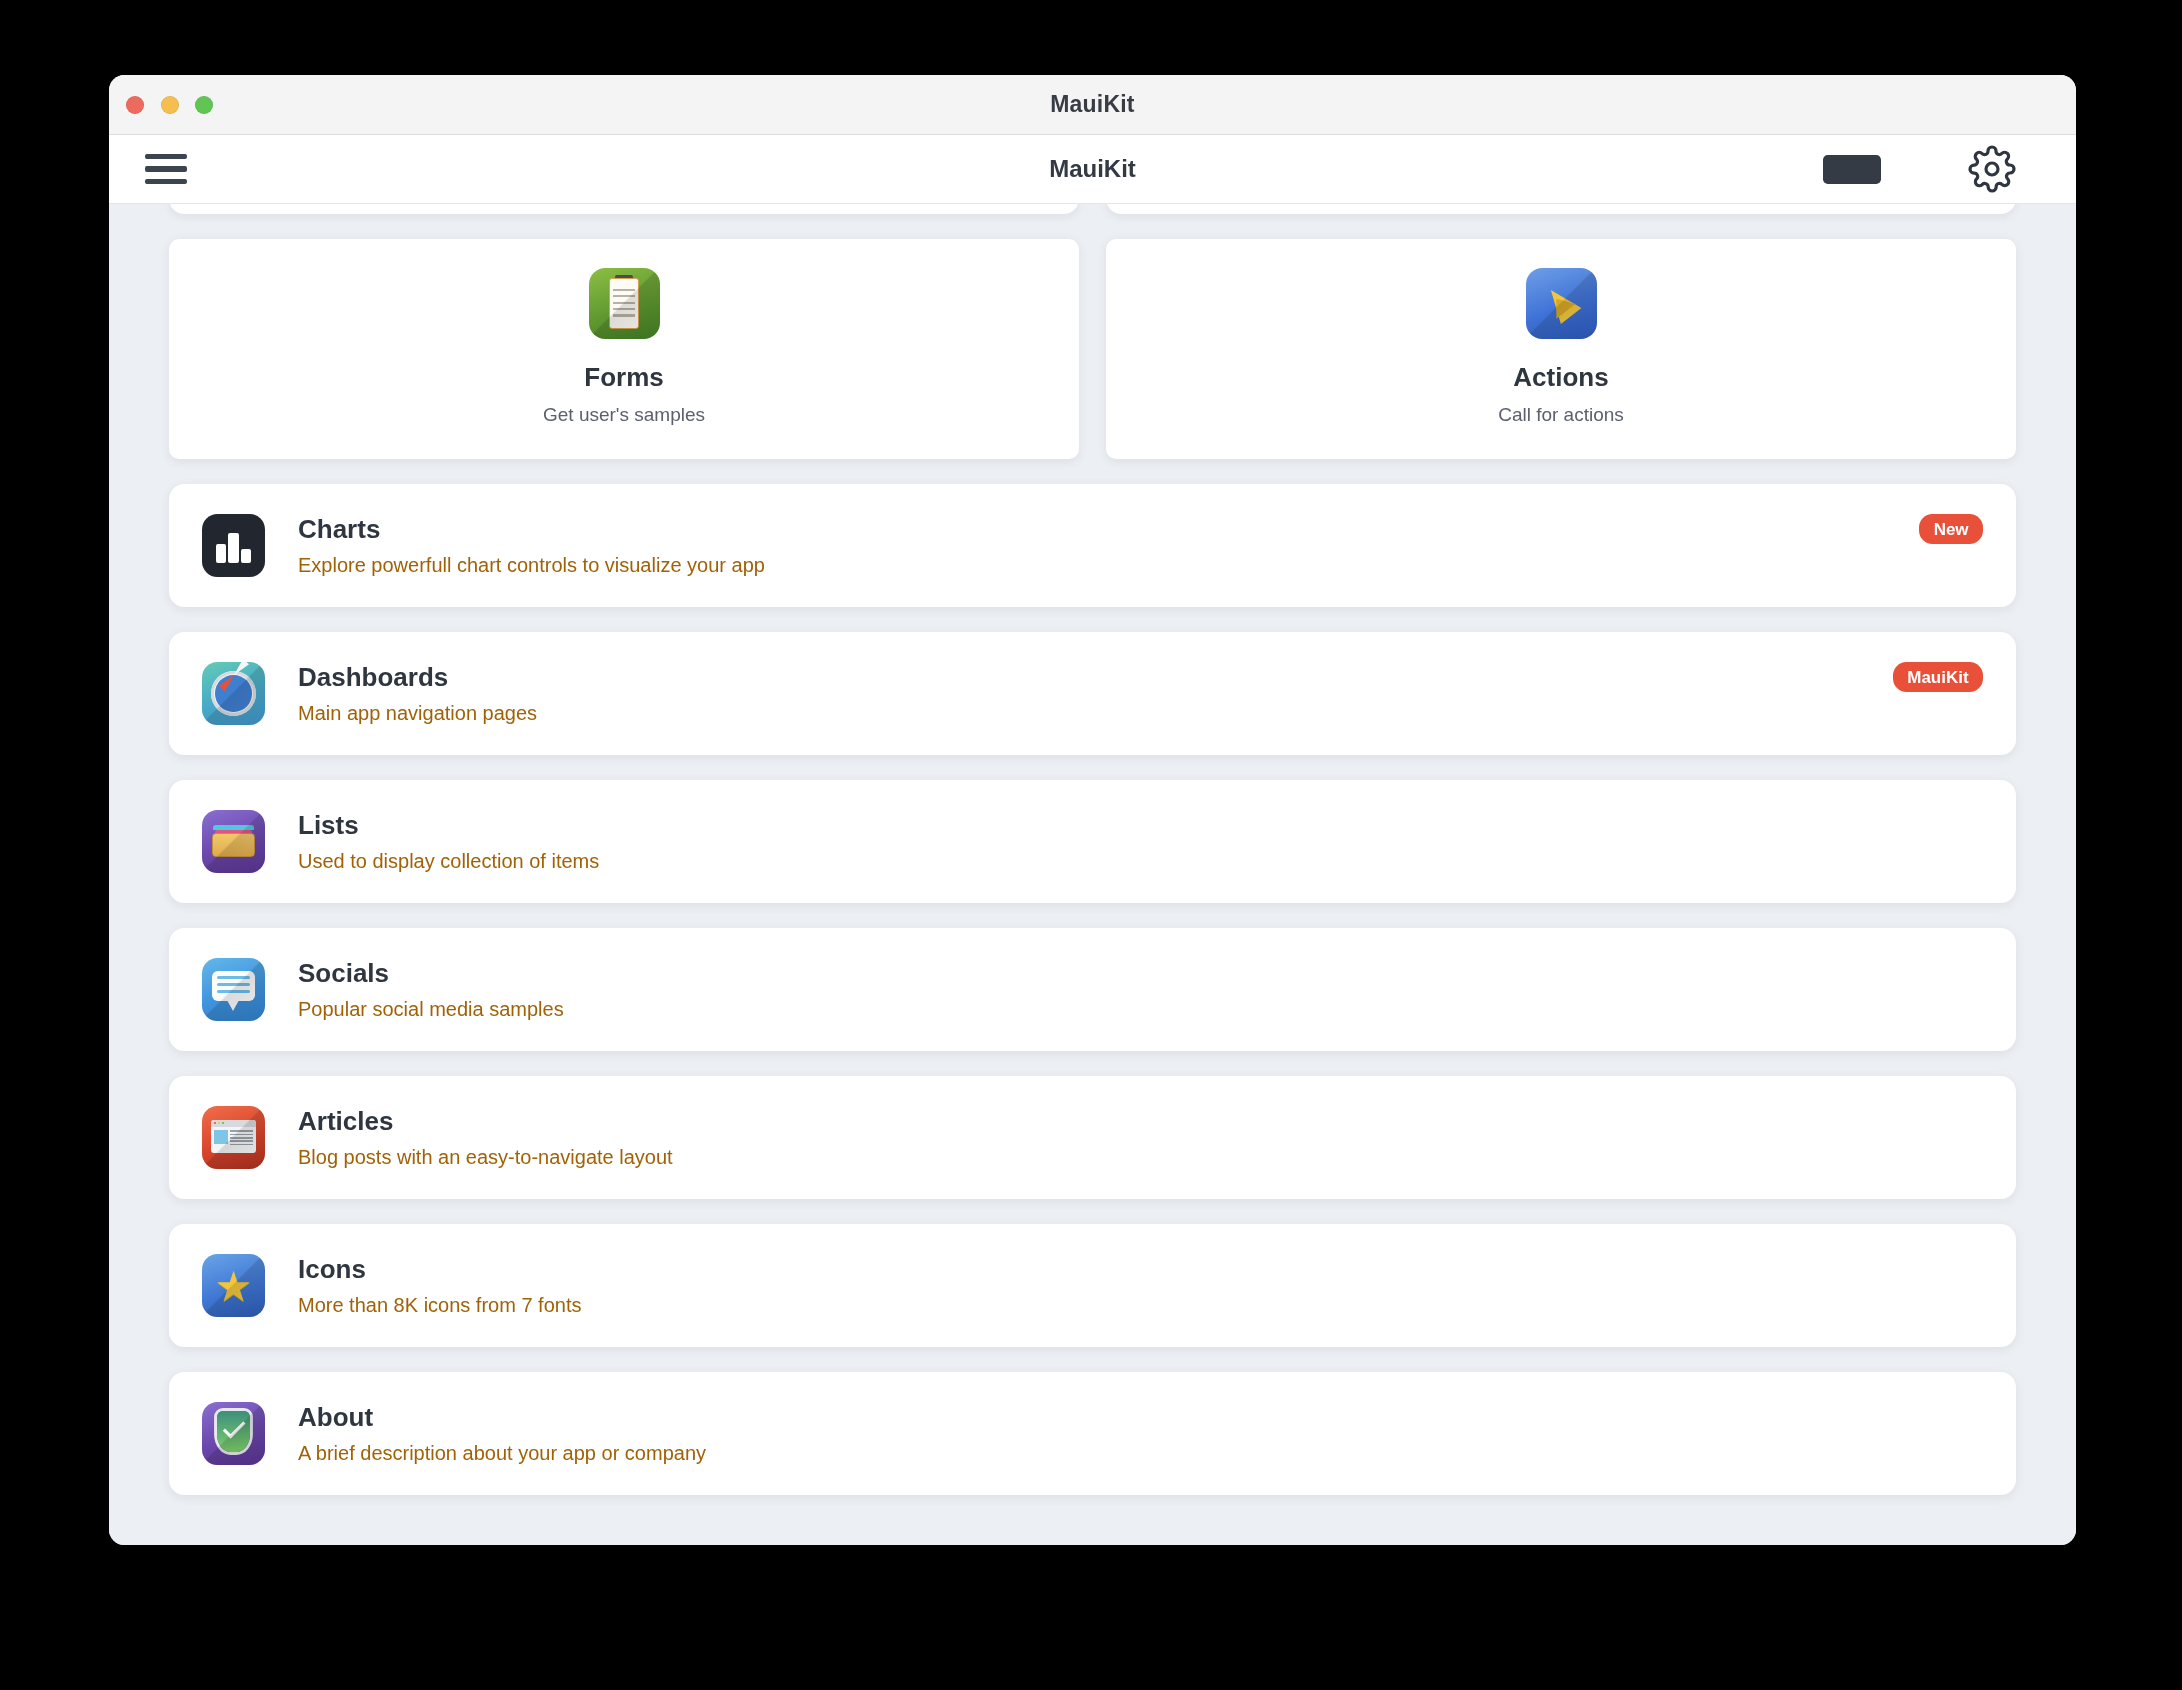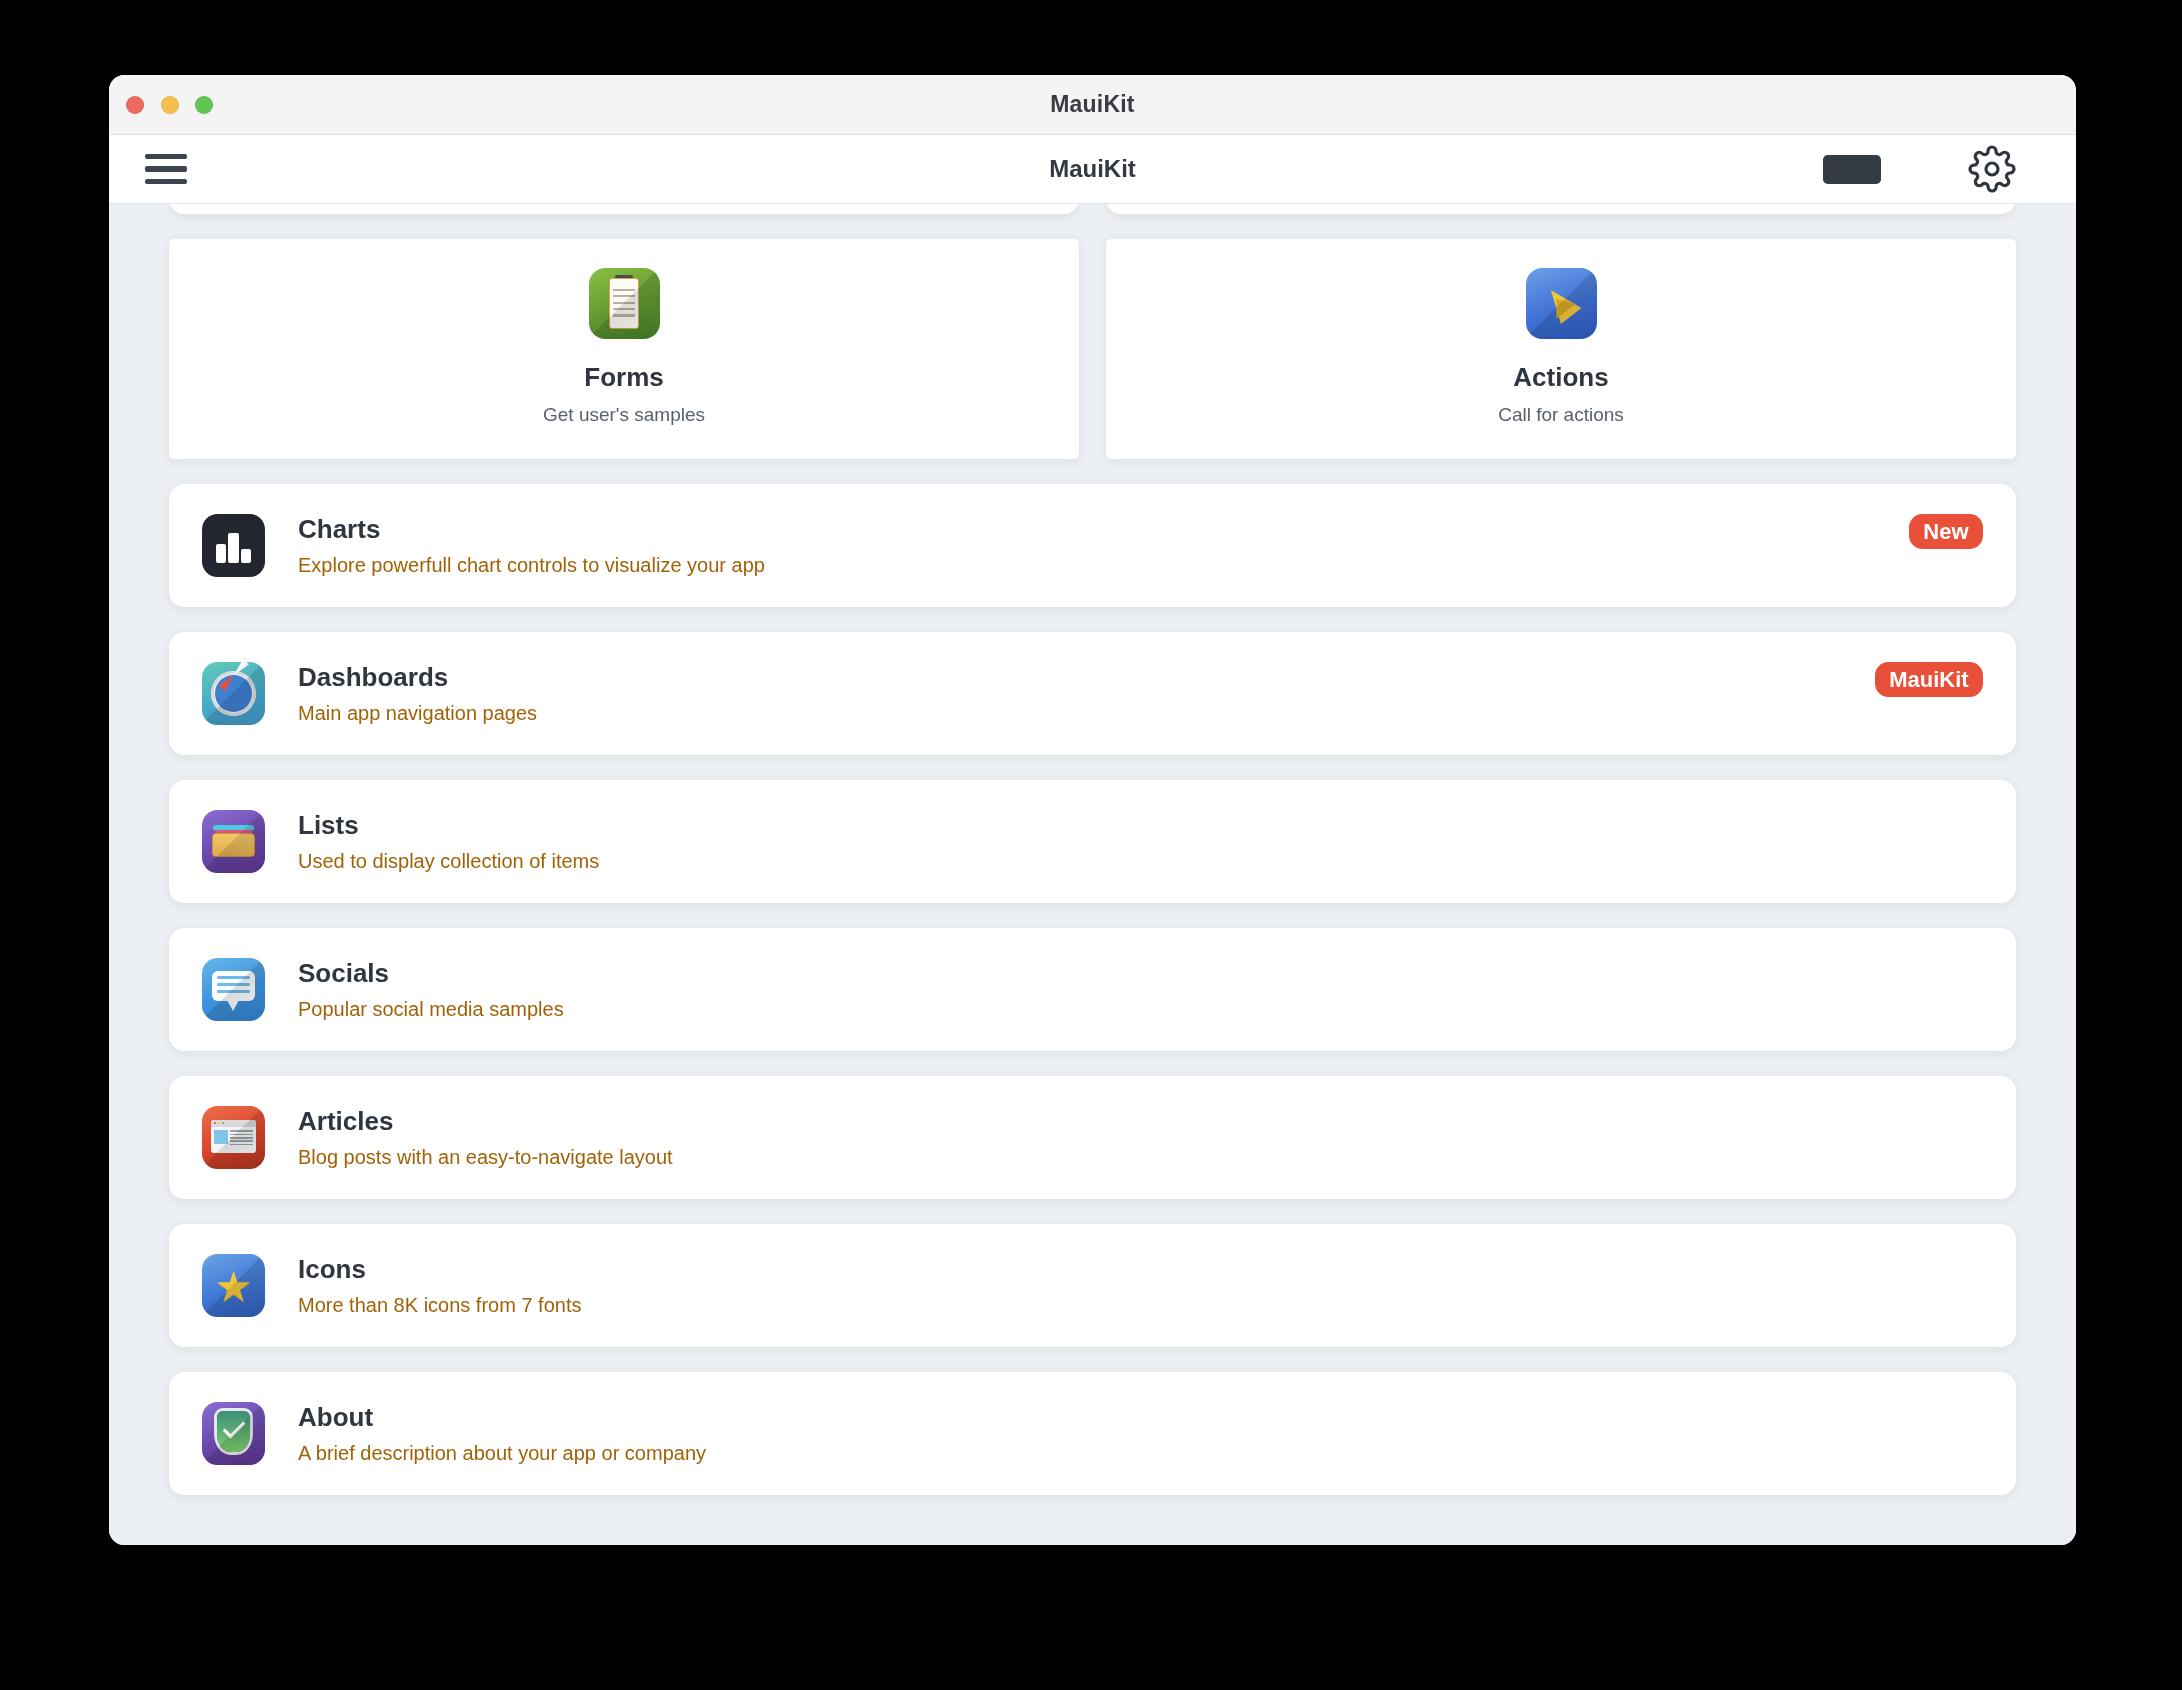--- a/index.html
+++ b/index.html
@@ -136,21 +136,21 @@
 
   
   #feature-row {
     display: flex;
     gap: 27px;
     margin-top: 25px;
   }
   .feature-card {
     flex: 1;
     background: #ffffff;
-    border-radius: 5px;
+    border-radius: 10px;
     padding: 29px 19px 33px;
     text-align: center;
     box-shadow: 0 2.9px 9.6px rgba(80,95,120,.10);
     cursor: pointer;
   }
   .feature-icon {
     width: 71px; height: 71px;
     margin: 0 auto 23px;
     border-radius: 16.3px;
     position: relative;
@@ -198,21 +198,21 @@
   .row-sub {
     font-size: 20px;
     color: #a16207;
   }
   .row-badge {
     position: absolute;
     right: 33px;
     top: 30px;
     background: #e8503a;
     color: #ffffff;
-    font-size: 22px;
+    font-size: 17px;
     font-weight: bold;
     padding: 6.7px 14.4px;
     border-radius: 13.4px;
     line-height: 1;
   }
 
   
   .ico-shadow {
     position: absolute; inset: 0;
     background: linear-gradient(135deg, rgba(0,0,0,0) 48%, rgba(0,0,0,.13) 50%, rgba(0,0,0,.05) 100%);

